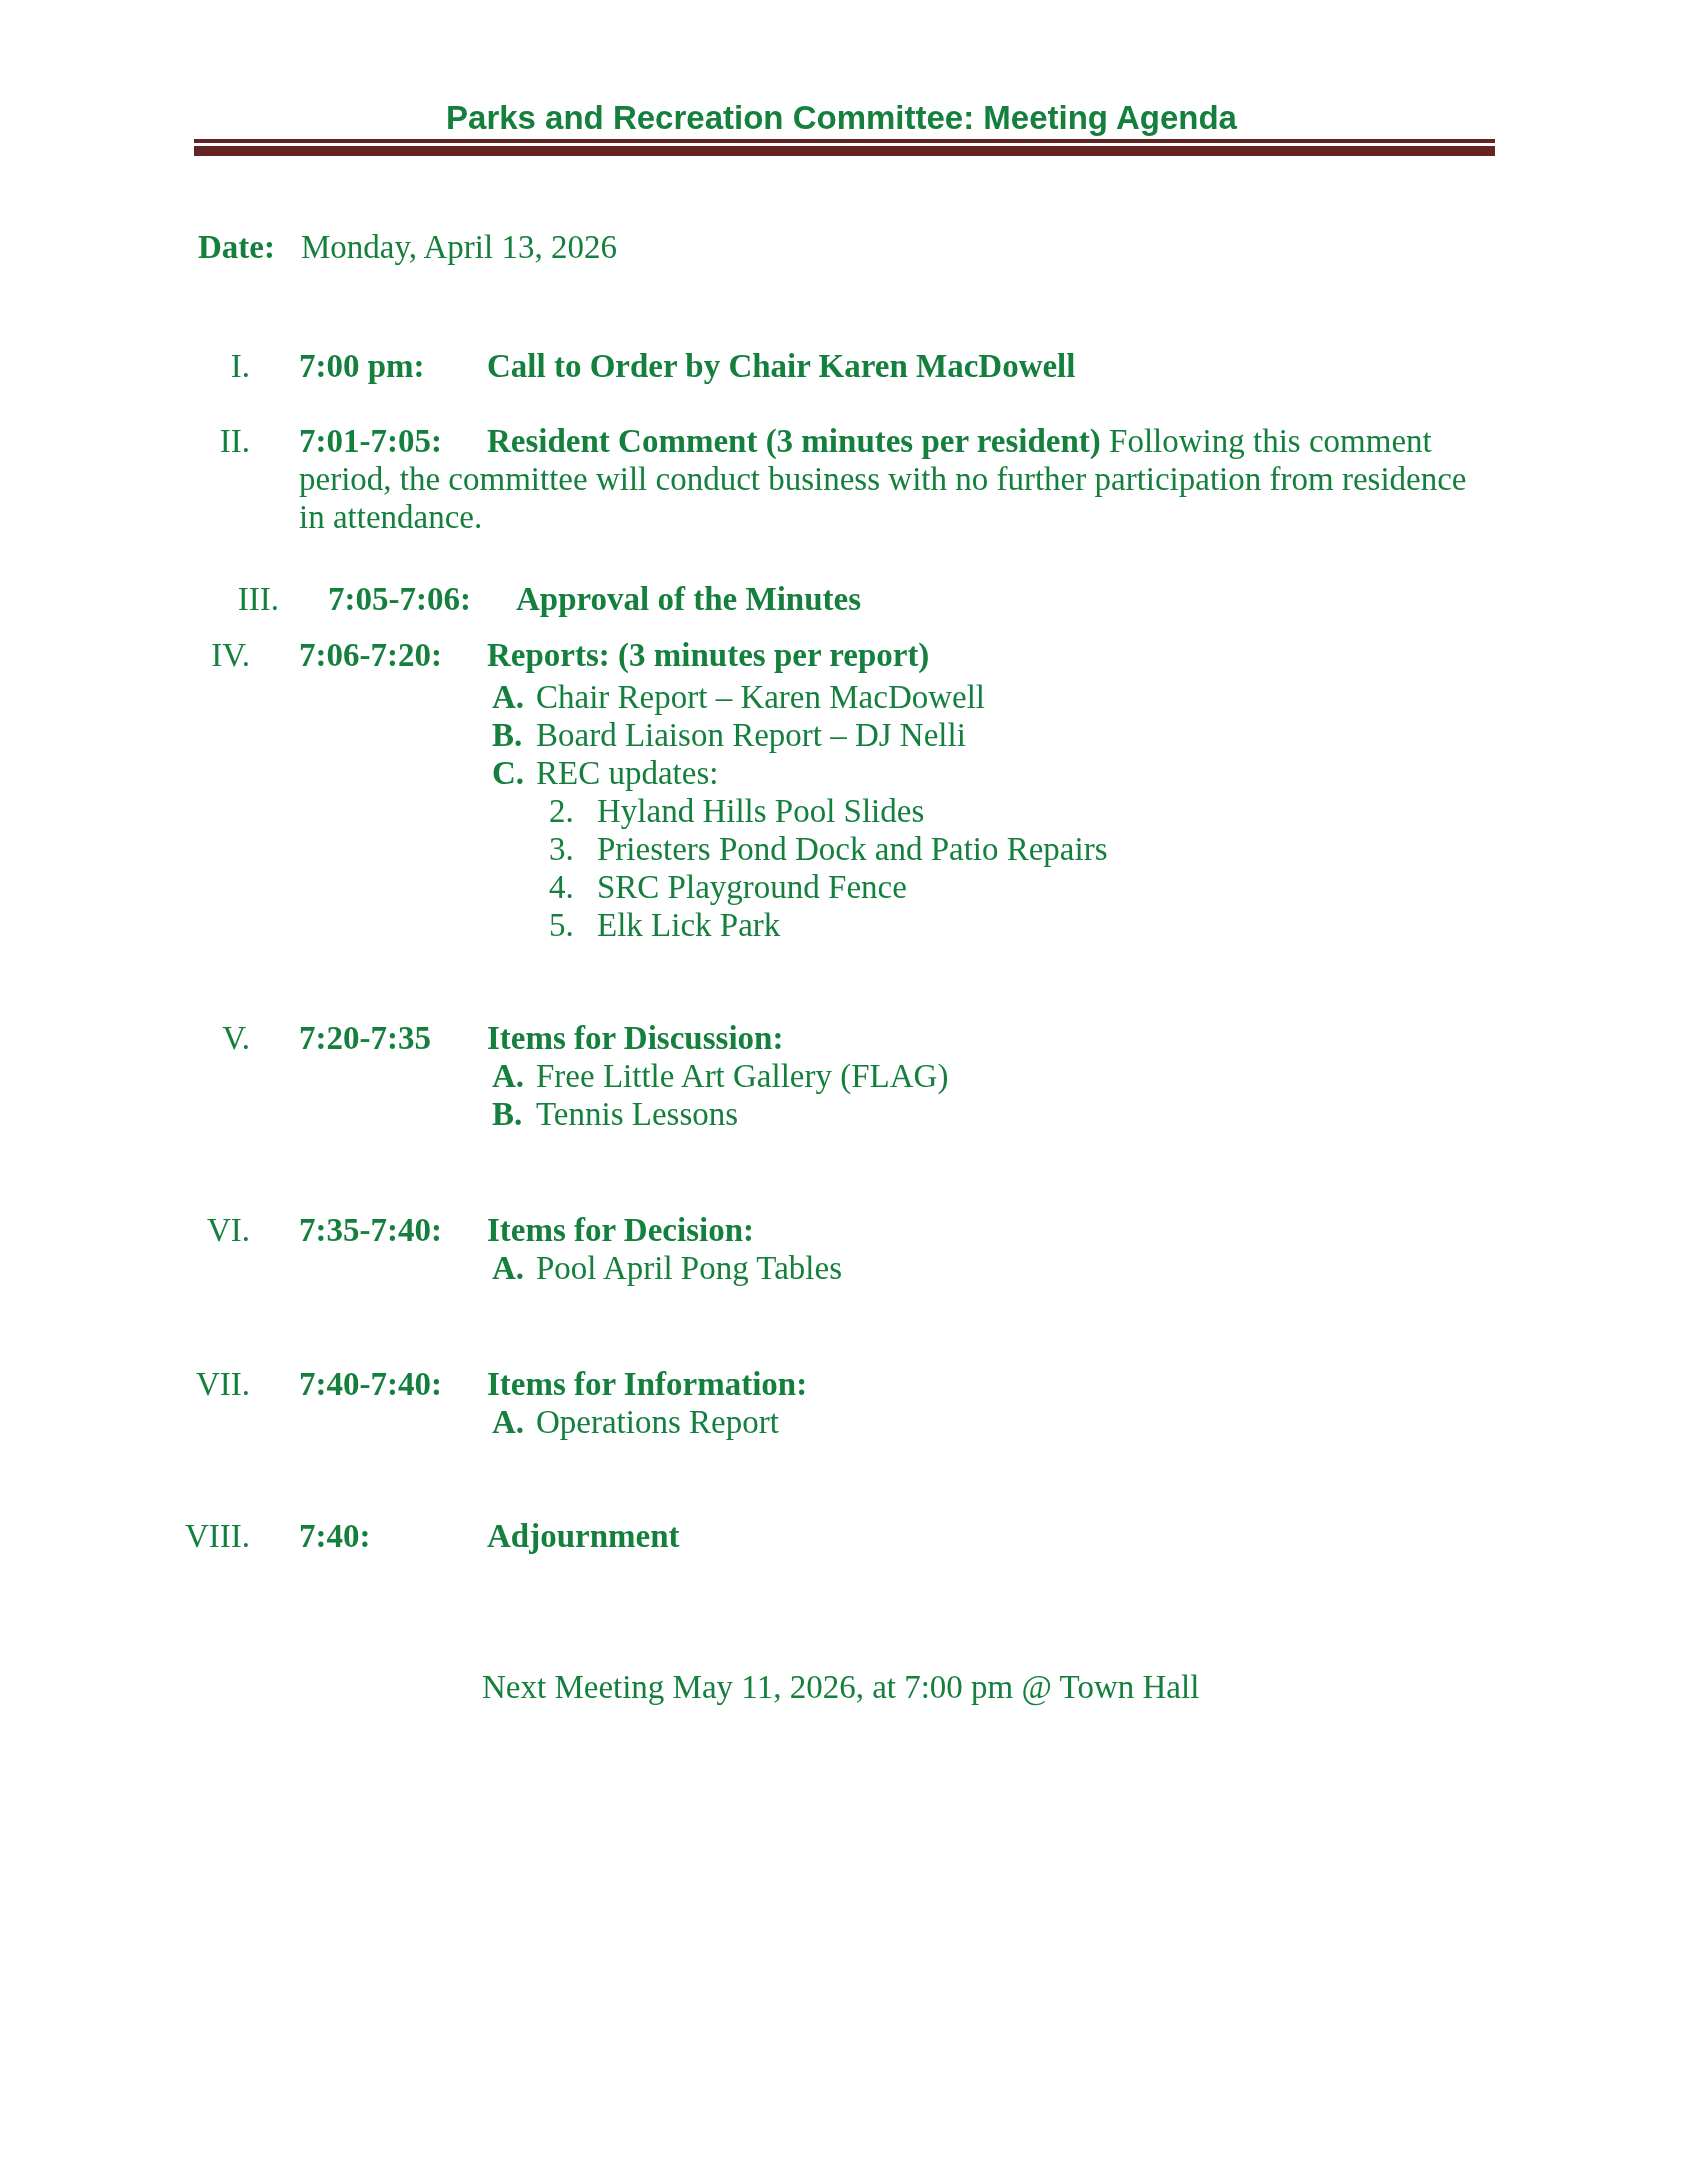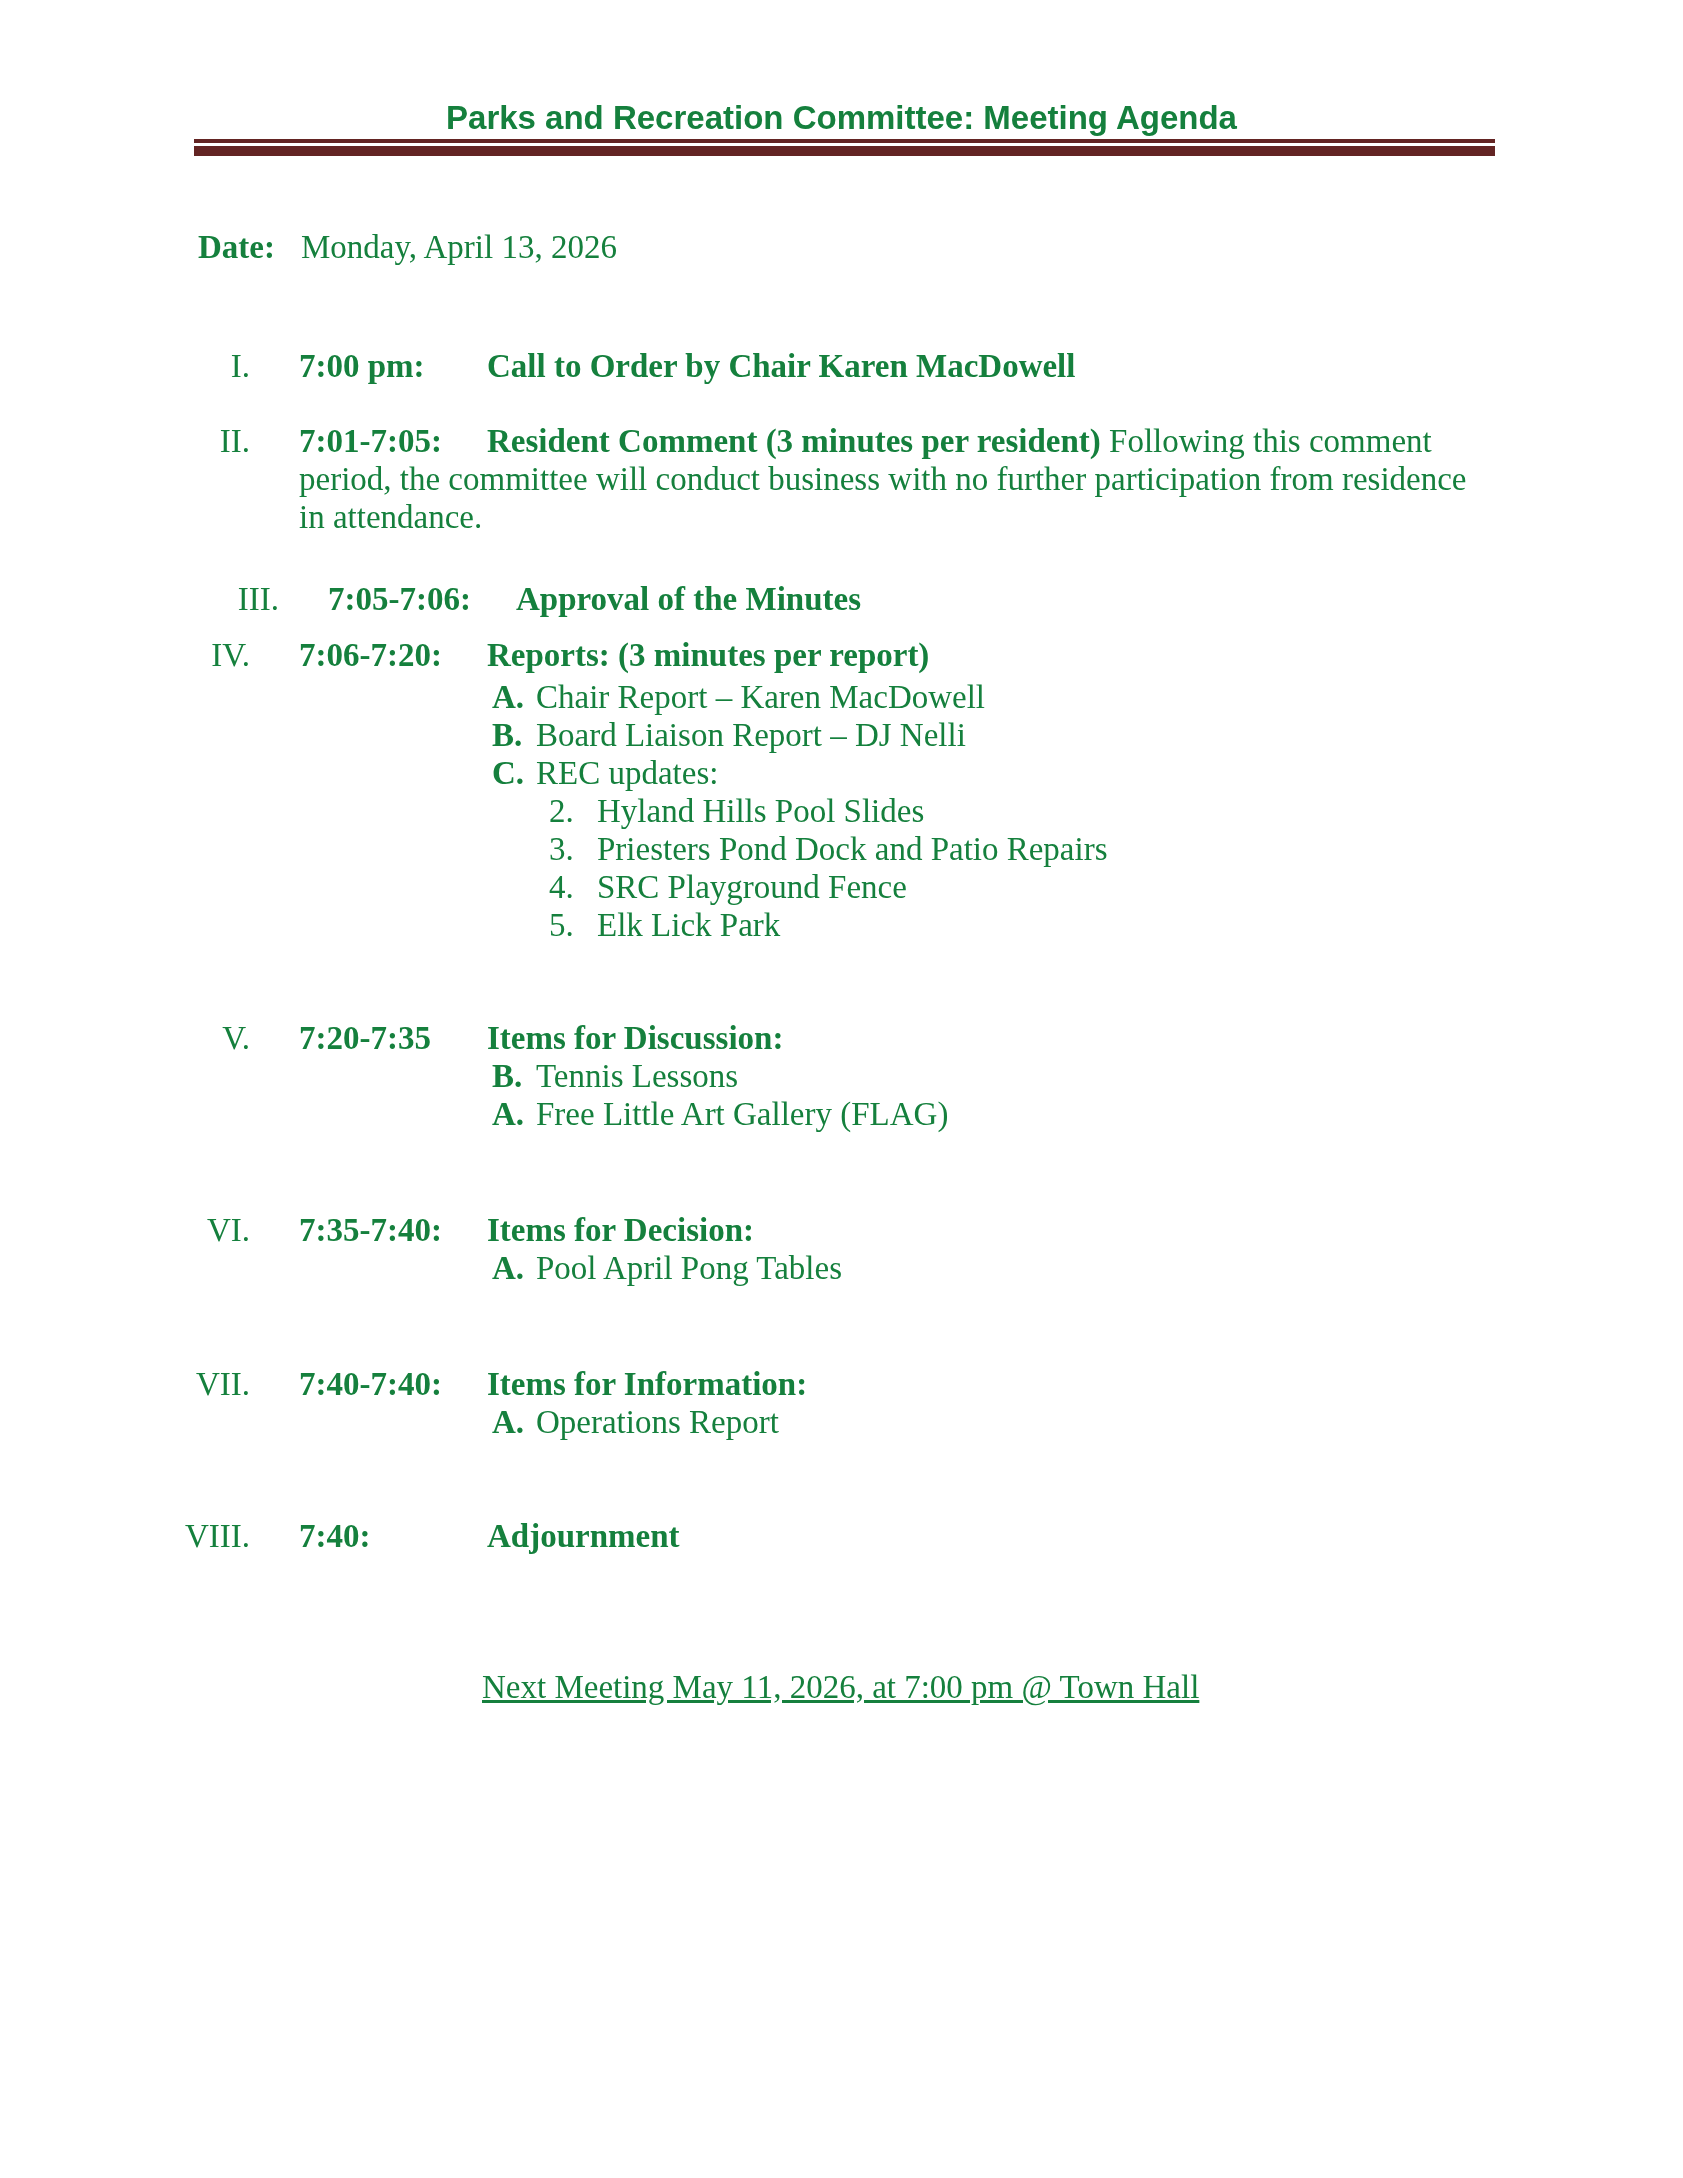--- a/index.html
+++ b/index.html
@@ -45,21 +45,21 @@
   .para       { margin-left: 49px; width: 1176px; }
   .time       { font-weight: 700; display: inline-block; width: 188px; }
   .item-title { font-weight: 700; }
 
   .sub-row  { margin-left: 492px; }
   .sub-gap  { margin-top: 4px; }
   .letter   { font-weight: 700; display: inline-block; width: 44px; }
   .num-row  { margin-left: 549px; }
   .ordinal  { display: inline-block; width: 48px; }
 
-  .footer-line { margin: 113px 12px 0 482px; text-decoration: underline; }
+  .footer-line { margin: 113px 12px 0 482px; }
 </style>
 </head>
 <body>
 
 <div class="page">
 
   <div class="doc-title">Parks and Recreation Committee: Meeting Agenda</div>
   <div class="title-rule">
     <div class="rule-thin" style="background-color: rgb(99, 36, 35);"></div>
     <div class="rule-thick" style="background-color: rgb(99, 36, 35);"></div>
@@ -101,22 +101,22 @@
     <div class="num-row"><span class="ordinal">3.</span><span>Priesters Pond Dock and Patio Repairs</span></div>
     <div class="num-row"><span class="ordinal">4.</span><span>SRC Playground Fence</span></div>
     <div class="num-row"><span class="ordinal">5.</span><span>Elk Lick Park</span></div>
   </div>
 
   <div class="agenda-item-5">
     <div class="agenda-row">
         <span class="numeral">V.</span>
         <div class="para"><span class="time">7:20-7:35</span><span class="item-title">Items for Discussion:</span></div>
       </div>
+    <div class="sub-row"><span class="letter">A.</span><span>Free Little Art Gallery (FLAG)</span></div>
     <div class="sub-row"><span class="letter">B.</span><span>Tennis Lessons</span></div>
-    <div class="sub-row"><span class="letter">A.</span><span>Free Little Art Gallery (FLAG)</span></div>
   </div>
 
   <div class="agenda-item-6">
     <div class="agenda-row">
         <span class="numeral">VI.</span>
         <div class="para"><span class="time">7:35-7:40:</span><span class="item-title">Items for Decision:</span></div>
       </div>
     <div class="sub-row"><span class="letter">A.</span><span>Pool April Pong Tables</span></div>
   </div>
 

